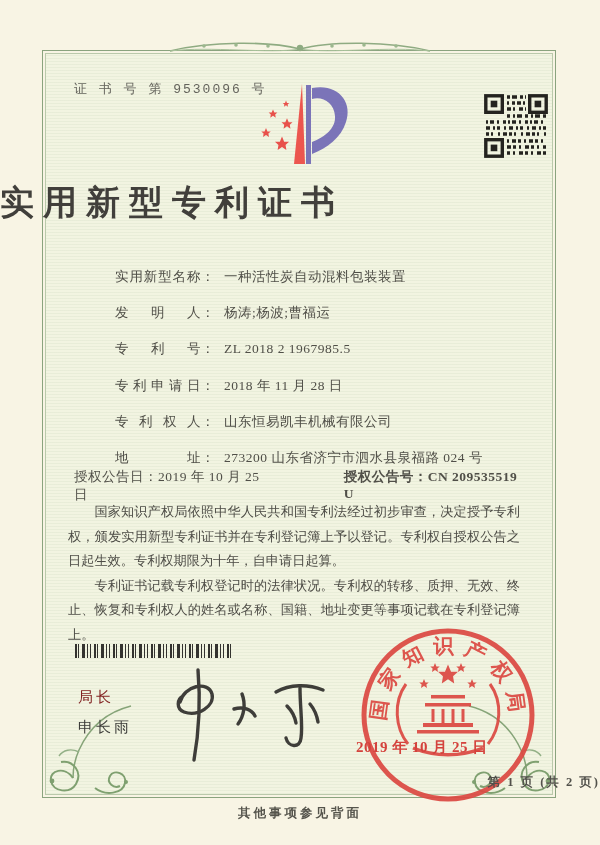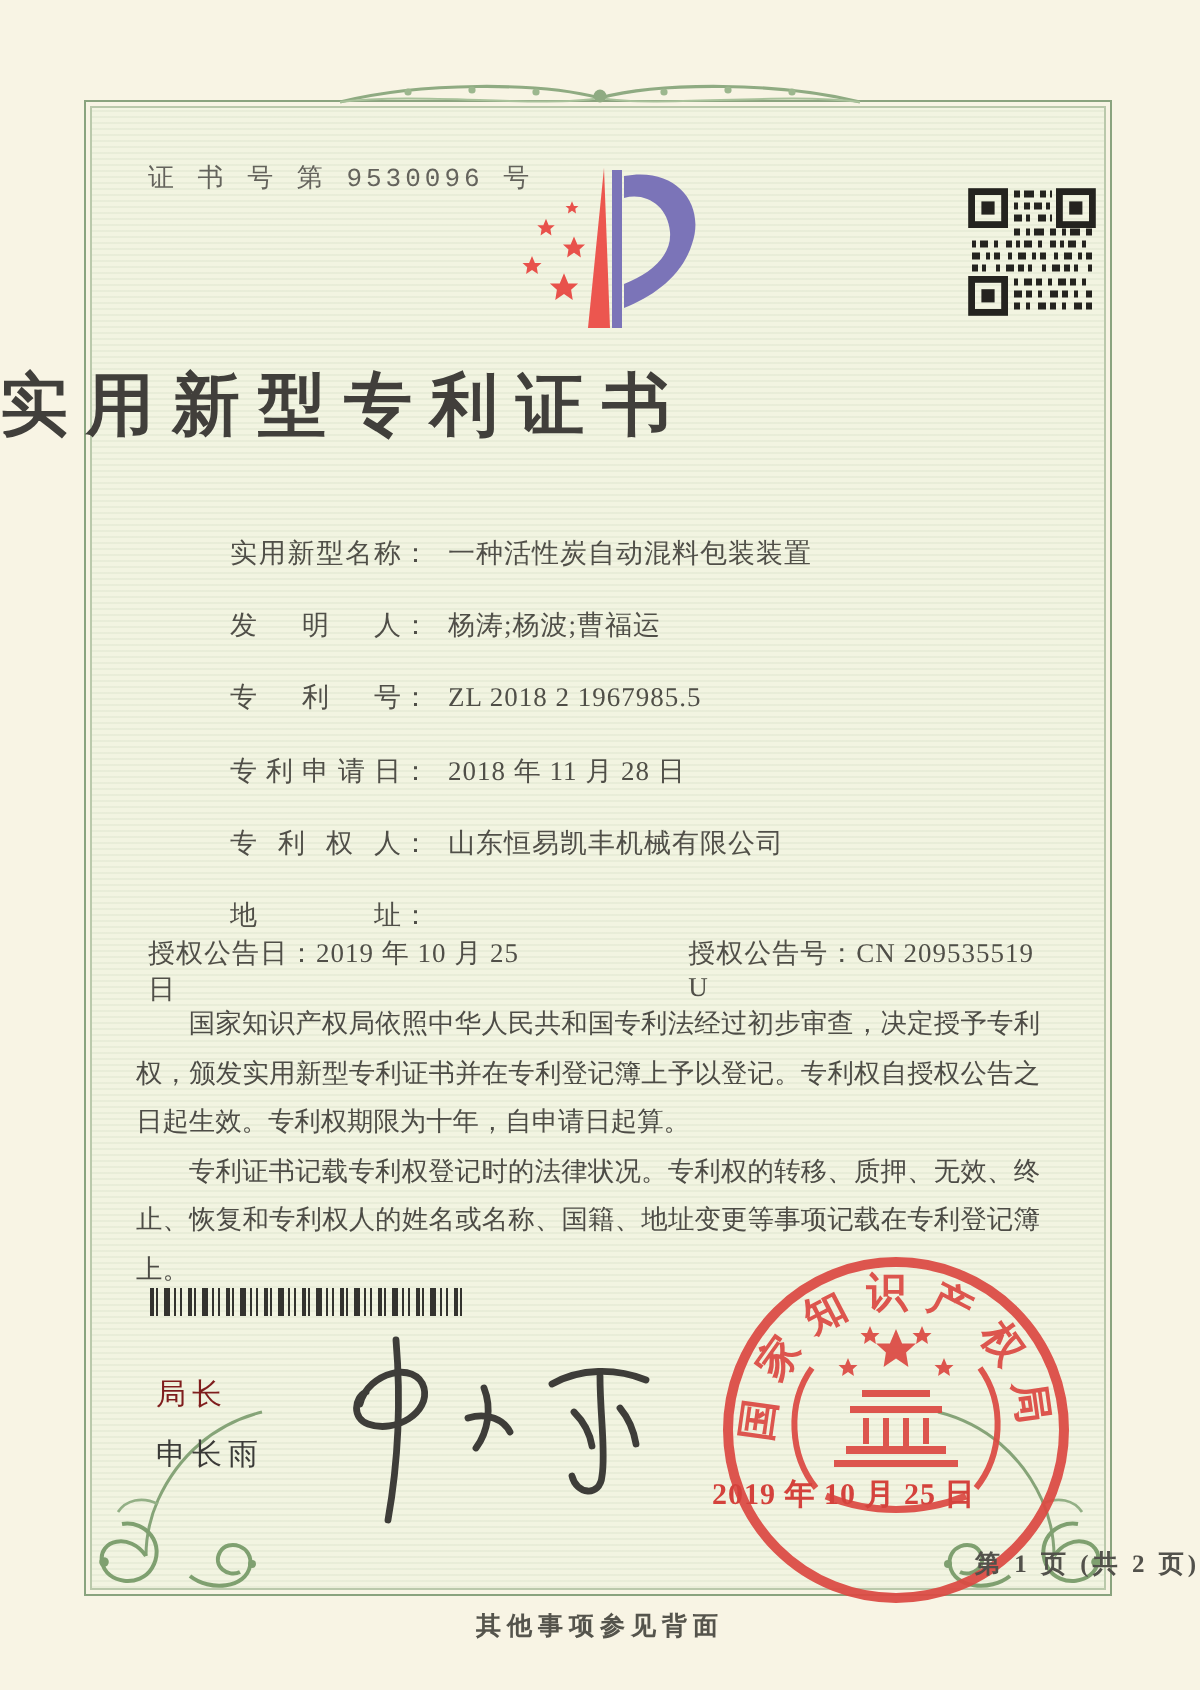--- a/index.html
+++ b/index.html
@@ -28,21 +28,21 @@
     position:absolute;left:0;right:0;top:180px;text-align:left;
     font-size:34px;font-weight:bold;letter-spacing:9px;color:#413f3b;
   }
   
   .fields{position:absolute;left:74px;top:268px;width:455px;margin-left:41px;}
   .row{display:flex;align-items:baseline;height:36.2px;font-size:13.5px;color:#504f48;letter-spacing:0.5px;}
   .lab{display:inline-block;width:86px;text-align:justify;text-align-last:justify;white-space:nowrap;}
   .colon{margin-right:9px;}
   .val{flex:1;white-space:nowrap;}
   .grant-row{position:absolute;left:74px;top:468px;width:455px;display:flex;font-size:13.5px;color:#504f48;letter-spacing:0.5px;}
-  .grant-right{margin-left:69px;}
+  .grant-right{margin-left:69px;font-weight:bold;}
   
   .paras{position:absolute;left:68px;top:500px;width:452px;font-size:13.2px;line-height:24.5px;
          text-align:justify;color:#4d4c46;}
   .paras p{margin:0;text-indent:2em;}
   
   .barcode{
     position:absolute;left:75px;top:644px;width:158px;height:14px;
     background:repeating-linear-gradient(90deg,
       #34332f 0 2px, rgba(0,0,0,0) 2px 3px,
       #34332f 3px 4px, rgba(0,0,0,0) 4px 7px,
@@ -167,20 +167,21 @@
         <span class="val">2018 年 11 月 28 日</span>
     </div>
     <div class="row">
       <span class="lab">专利权人</span>
         <span class="colon">：</span>
         <span class="val">山东恒易凯丰机械有限公司</span>
     </div>
     <div class="row">
       <span class="lab">地址</span>
         <span class="colon">：</span>
+        <span class="val">273200 山东省济宁市泗水县泉福路 024 号</span>
     </div>
   </div>
 
   <div class="grant-row">
     <span class="grant-left"><span>授权公告日</span><span>：</span><span>2019 年 10 月 25 日</span></span>
     <span class="grant-right"><span>授权公告号</span><span>：</span><span>CN 209535519 U</span></span>
   </div>
 
   <div class="paras">
     <p>国家知识产权局依照中华人民共和国专利法经过初步审查，决定授予专利权，颁发实用新型专利证书并在专利登记簿上予以登记。专利权自授权公告之日起生效。专利权期限为十年，自申请日起算。</p>

